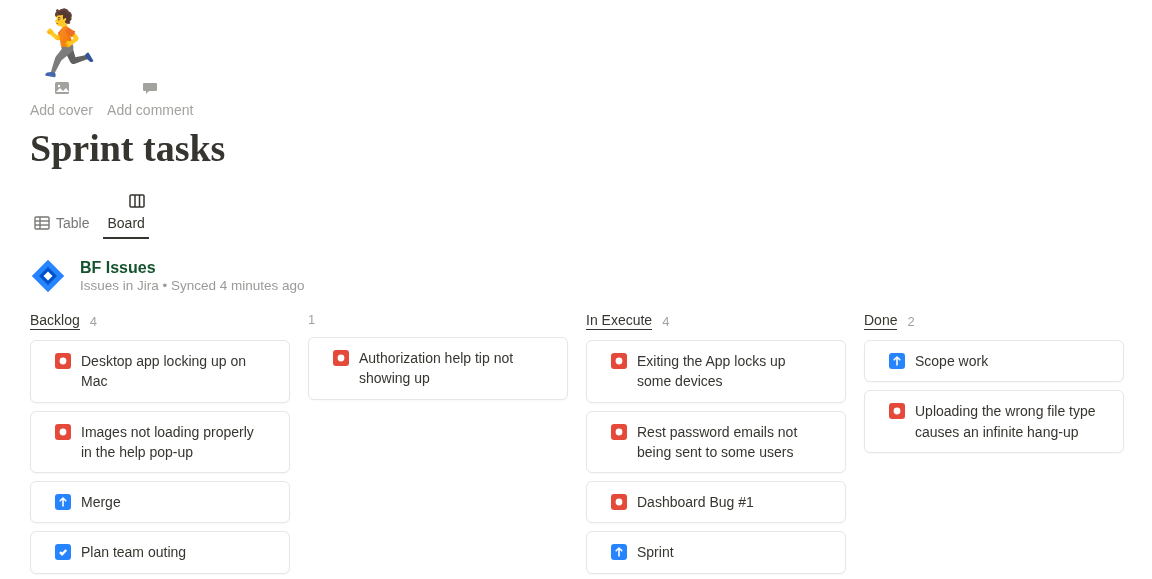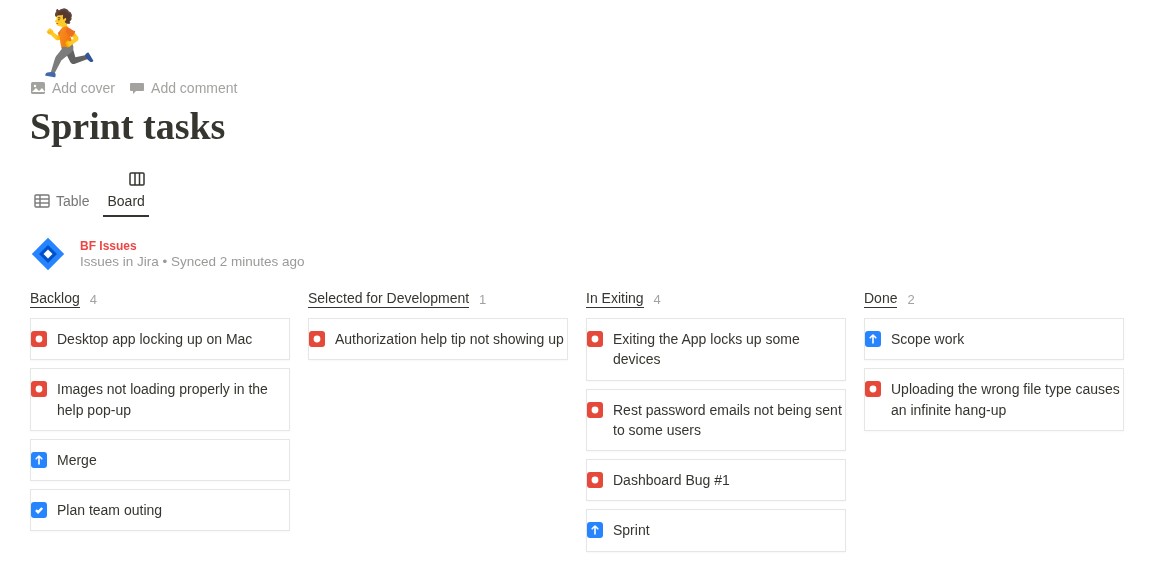--- a/index.html
+++ b/index.html
@@ -26,20 +26,21 @@
     margin: 4px 0 8px 0;
     align-items: center;
   }
   .action-btn {
     display: inline-flex;
     align-items: center;
     gap: 6px;
     color: #a3a29e;
     font-size: 14px;
     cursor: pointer;
+    flex-direction: column;
   }
   .action-btn svg { fill: #a3a29e; }
   .page-title {
     font-size: 38px;
     font-weight: 700;
     margin: 0 0 18px 0;
     color: #37352f;
     font-family: Liberation Serif, serif;
   }
   .tabs {
@@ -71,23 +72,23 @@
     align-items: center;
     gap: 14px;
     margin-bottom: 18px;
   }
   .jira-logo {
     width: 36px;
     height: 36px;
     flex-shrink: 0;
   }
   .db-title {
-    font-size: 12px;
+    font-size: 16px;
     font-weight: 700;
-    color: #ef4444;
+    color: #14532d;
     margin: 0;
   }
   .db-sub {
     font-size: 13.5px;
     color: #9b9a97;
     margin-top: 1px;
   }
 
   .board {
     display: flex;
@@ -109,22 +110,22 @@
     padding-bottom: 1px;
     border-bottom: 1px solid #37352f;
     color: #37352f;
   }
   .col-count {
     color: #a3a29e;
     font-size: 13px;
   }
   .card {
     border: 1px solid #e6e6e4;
-    border-radius: 0;
-    padding: 10px 0;
+    border-radius: 6px;
+    padding: 10px 24px;
     margin-bottom: 8px;
     display: flex;
     align-items: flex-start;
     gap: 10px;
     font-size: 14px;
     line-height: 1.45;
     background: #fff;
     box-shadow: 0 1px 2px rgba(15,15,15,0.03);
     cursor: pointer;
   }
@@ -195,21 +196,21 @@
   </div>
 
   <div class="db-header">
     <svg class="jira-logo" viewBox="0 0 40 40">
       <polygon points="20,2 38,20 20,38 2,20" fill="#2684ff"></polygon>
       <polygon points="20,10 30,20 20,30 10,20" fill="#0052cc"></polygon>
       <polygon points="20,15 25,20 20,25 15,20" fill="#fff"></polygon>
     </svg>
     <div>
       <div class="db-title">BF Issues</div>
-      <div class="db-sub">Issues in Jira • Synced 2 minutes ago</div>
+      <div class="db-sub">Issues in Jira • Synced 4 minutes ago</div>
     </div>
   </div>
 
   <div class="board" id="board">
       <div class="col">
         <div class="col-head">
           <span class="col-name">Backlog</span>
           <span class="col-count">4</span>
         </div>
         <div class="card">
@@ -240,35 +241,34 @@
           <span class="card-icon blueCheck">
             <svg viewBox="0 0 10 10">
               <path d="M2 5.2 L4.1 7.3 L8.2 3"></path>
             </svg>
           </span>
           <span class="card-title">Plan team outing</span>
         </div>
       </div>
       <div class="col">
         <div class="col-head">
-          <span class="col-name">Selected for Development</span>
           <span class="col-count">1</span>
         </div>
         <div class="card">
           <span class="card-icon red">
             <svg viewBox="0 0 10 10">
               <circle cx="5" cy="5" r="3.4"></circle>
             </svg>
           </span>
           <span class="card-title">Authorization help tip not showing up</span>
         </div>
       </div>
       <div class="col">
         <div class="col-head">
-          <span class="col-name">In Exiting</span>
+          <span class="col-name">In Execute</span>
           <span class="col-count">4</span>
         </div>
         <div class="card">
           <span class="card-icon red">
             <svg viewBox="0 0 10 10">
               <circle cx="5" cy="5" r="3.4"></circle>
             </svg>
           </span>
           <span class="card-title">Exiting the App locks up some devices</span>
         </div>

